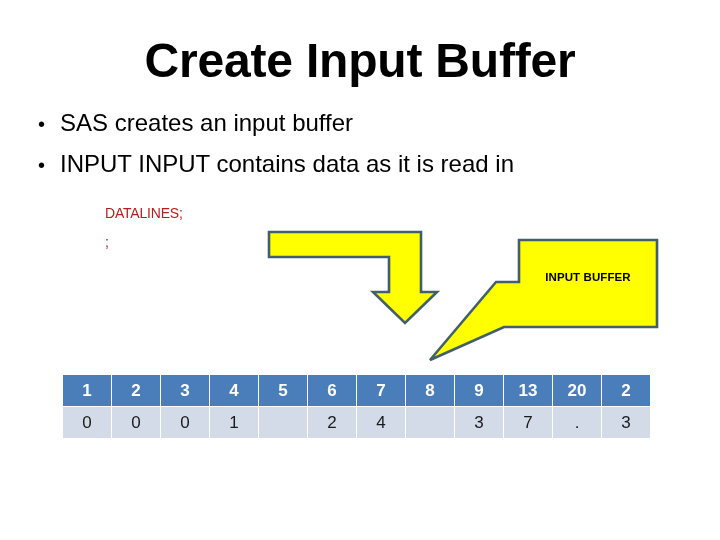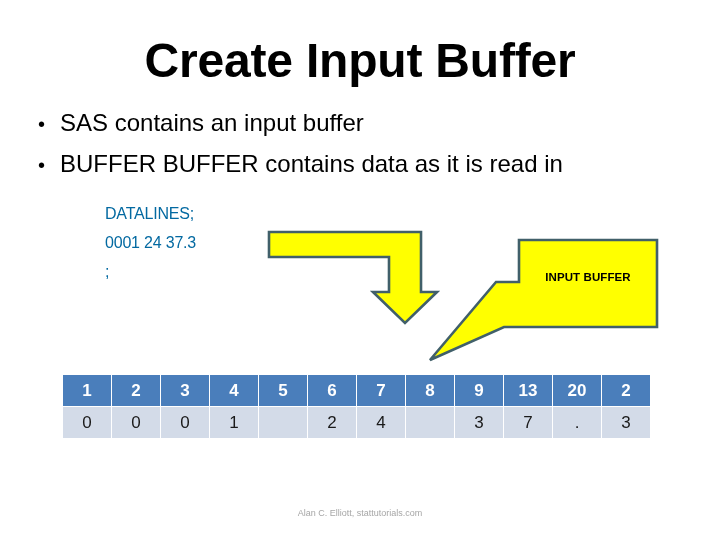--- a/index.html
+++ b/index.html
@@ -63,23 +63,23 @@
   }
 
   
   #code-block {
     position: absolute;
     left: 105px;
     top: 199px;
     width: 230px;
   }
   .code-line {
-    font-size: 16px;
+    font-size: 14px;
     line-height: 29px;
-    color: #0369a1;
+    color: #b91c1c;
     white-space: pre;
     letter-spacing: -0.2px;
   }
 
   
   #shape-layer {
     position: absolute;
     left: 0;
     top: 0;
     width: 720px;
@@ -148,31 +148,30 @@
 </head>
 <body>
 
 <div id="slide">
 
   <div id="title">Create Input Buffer</div>
 
   <div id="bullets">
     <div class="bullet-row">
       <span class="bullet-dot">•</span>
-      <span class="bullet-text">SAS contains an input buffer</span>
+      <span class="bullet-text">SAS creates an input buffer</span>
     </div>
     <div class="bullet-row">
       <span class="bullet-dot">•</span>
-      <span class="bullet-text">BUFFER BUFFER contains data as it is read in</span>
+      <span class="bullet-text">INPUT INPUT contains data as it is read in</span>
     </div>
   </div>
 
   <div id="code-block">
     <div class="code-line">DATALINES;</div>
-    <div class="code-line">0001 24 37.3</div>
     <div class="code-line">;</div>
   </div>
 
   <svg id="shape-layer" viewBox="0 0 720 540">
 
     <polygon points="269,232 421,232 421,292 437,292 405,323 373,292 389,292 389,257 269,257" fill="#ffff00" stroke="#41606a" stroke-width="2.6" stroke-linejoin="miter"></polygon>
 
     <polygon points="519,240 657,240 657,327 504,327 430,360 496,282 519,282" fill="#ffff00" stroke="#41606a" stroke-width="2.6" stroke-linejoin="miter"></polygon>
   </svg>
 
@@ -206,15 +205,14 @@
         <td>4</td>
         <td></td>
         <td>3</td>
         <td>7</td>
         <td>.</td>
         <td>3</td>
       </tr>
     </tbody>
   </table>
 
-  <div id="footer">Alan C. Elliott, stattutorials.com</div>
 
 </div>
 
 </body></html>

